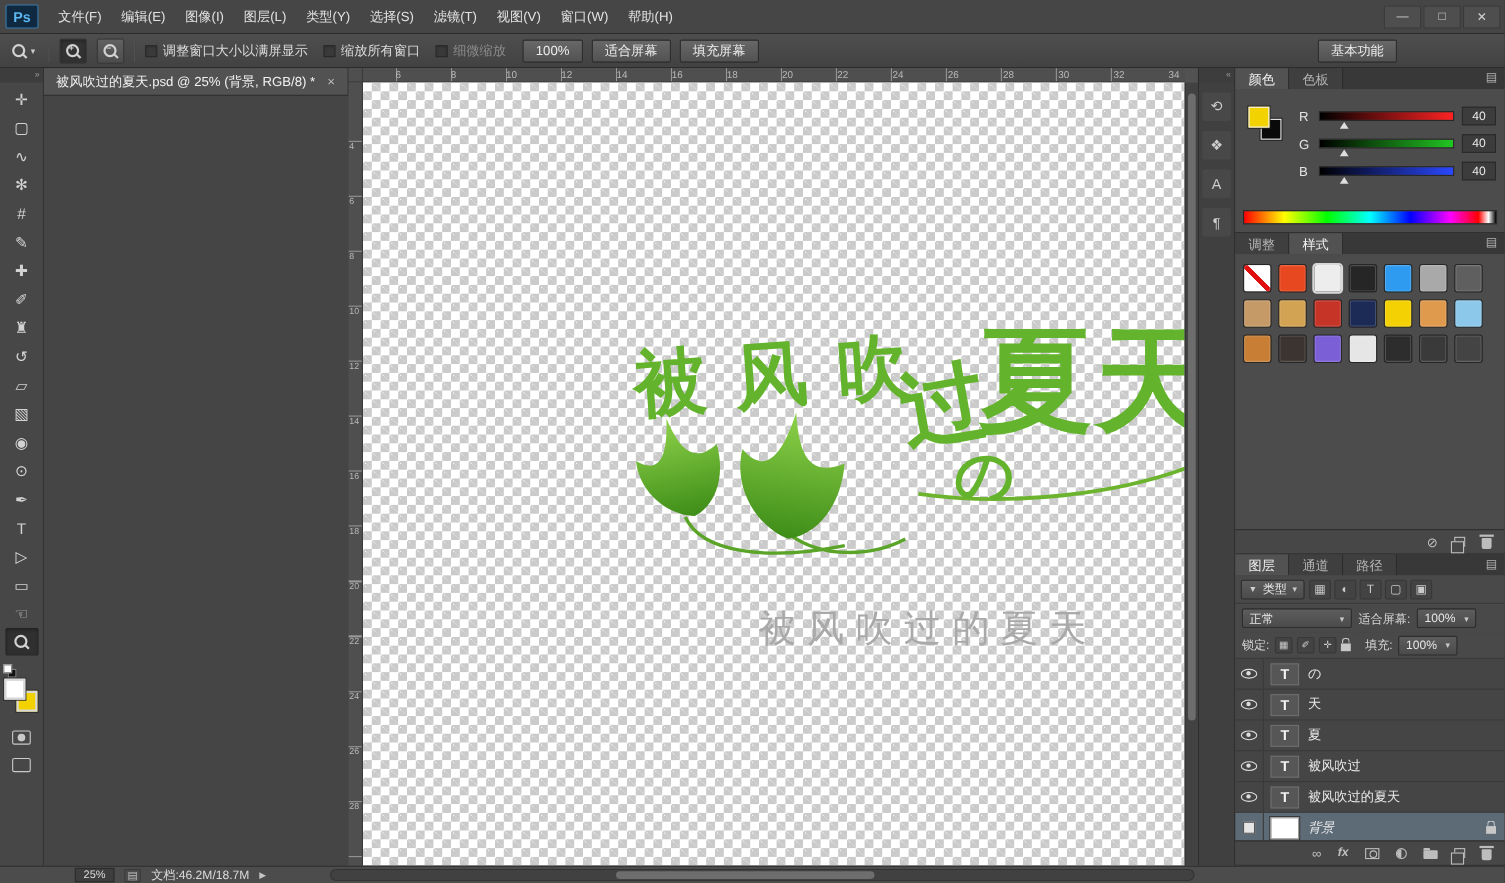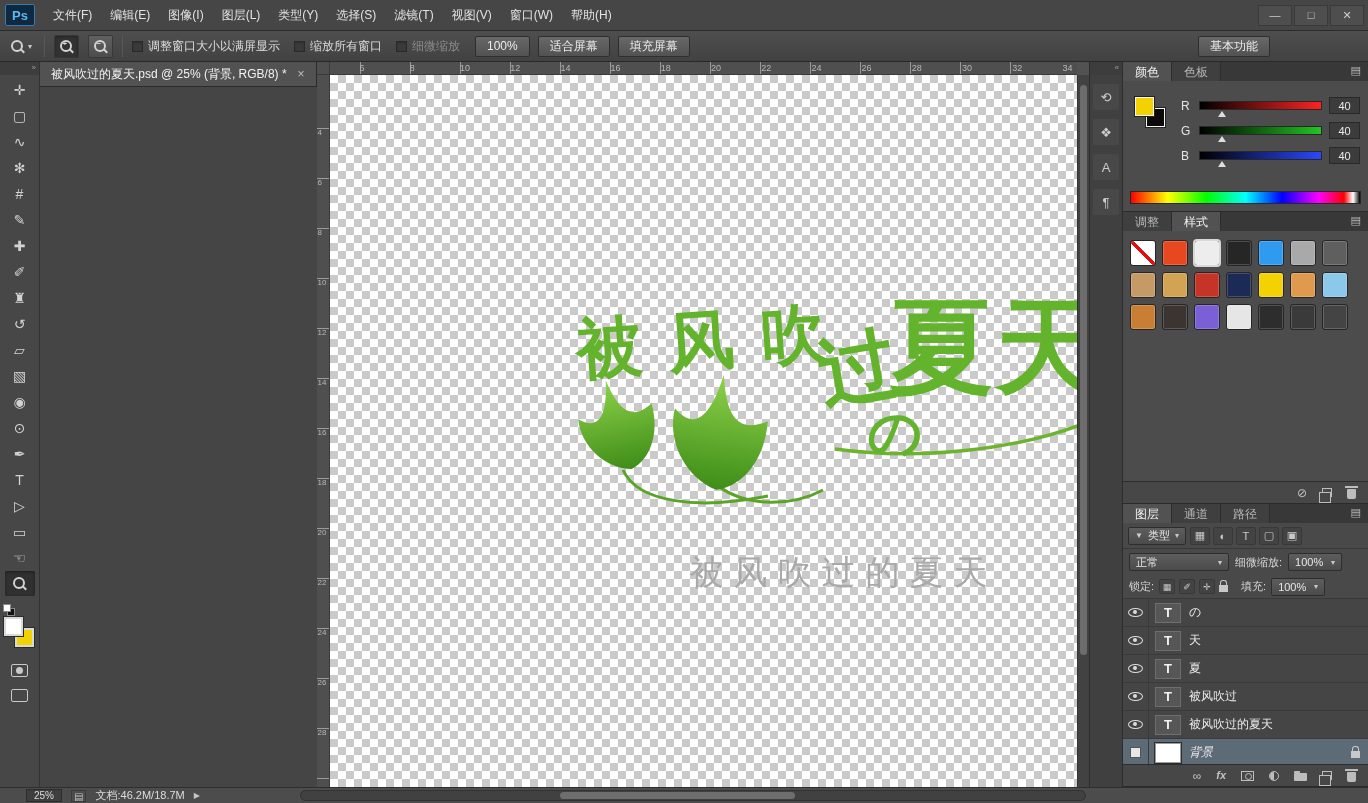--- a/index.html
+++ b/index.html
@@ -167,21 +167,21 @@
   .folder::before{content:"";position:absolute;top:-2px;left:0;width:6px;height:2px;background:#bdbdbd;border-radius:1px 1px 0 0}
   .newlayer{width:10px;height:9px;border:1px solid #bdbdbd;background:#4a4a4a}
   .newlayer::before{content:"";position:absolute;left:-4px;top:3px;width:10px;height:9px;background:#474747;border:1px solid #bdbdbd}
   .maskicon{width:13px;height:10px;border:1px solid #bdbdbd}
   .maskicon::before{content:"";position:absolute;left:3px;top:1.5px;width:5px;height:5px;border:1px solid #bdbdbd;border-radius:50%}
   .adjicon{width:10px;height:10px;border:1px solid #bdbdbd;border-radius:50%;overflow:hidden}
   .adjicon::before{content:"";position:absolute;left:0;top:0;width:50%;height:100%;background:#bdbdbd}
 
   
   .statusbar{height:16px;background:#4c4c4c;border-top:1px solid #2e2e2e;display:flex;align-items:center;
-             gap:9px;padding:0 6px 0 26px;font-size:11px;color:#dcdcdc;position:relative}
+             gap:9px;padding:0 6px 0 68px;font-size:11px;color:#dcdcdc;position:relative}
   .zoombox{background:#3e3e3e;border:1px solid #2c2c2c;padding:0 7px;height:13px;line-height:12px;font-size:10px}
   .statusicon{font-size:10px;color:#bdbdbd;border:1px solid #3a3a3a;padding:0 2px;height:12px;line-height:11px}
   .flyarrow{font-size:8px;color:#c4c4c4}
   .hscroll{position:absolute;left:300px;width:786px;top:2px;height:11px;background:#414141;border:1px solid #323232;border-radius:6px}
   .hthumb{position:absolute;left:33%;width:30%;top:1px;bottom:1px;background:#6e6e6e;border-radius:5px}
 </style>
 </head>
 <body>
 
 <div class="app" data-name="photoshop-window">
@@ -511,21 +511,21 @@
               <span class="ficon" data-name="filter-type-layers-icon">T</span>
               <span class="ficon" data-name="filter-shape-layers-icon">▢</span>
               <span class="ficon" data-name="filter-smart-objects-icon">▣</span>
             </span>
         </div>
         <div class="blendrow">
           <span class="combo blendcombo" data-name="blend-mode-dropdown">
             <span>正常</span>
               <span class="dd" data-name="chevron-down-icon">▾</span>
           </span>
-          <span class="lbl" data-name="opacity-label">细微缩放:</span>
+          <span class="lbl" data-name="opacity-label">适合屏幕:</span>
           <span class="combo tinycombo" data-name="opacity-field">
             <span>100%</span>
               <span class="dd" data-name="chevron-down-icon">▾</span>
           </span>
         </div>
         <div class="lockrow">
           <span class="lbl" data-name="lock-label">锁定:</span>
           <span id="lockicons" style="display:flex;gap:4px;align-items:center">
               <span class="ficon small" data-name="lock-transparency-icon">▦</span>
               <span class="ficon small" data-name="lock-pixels-icon">✐</span>

